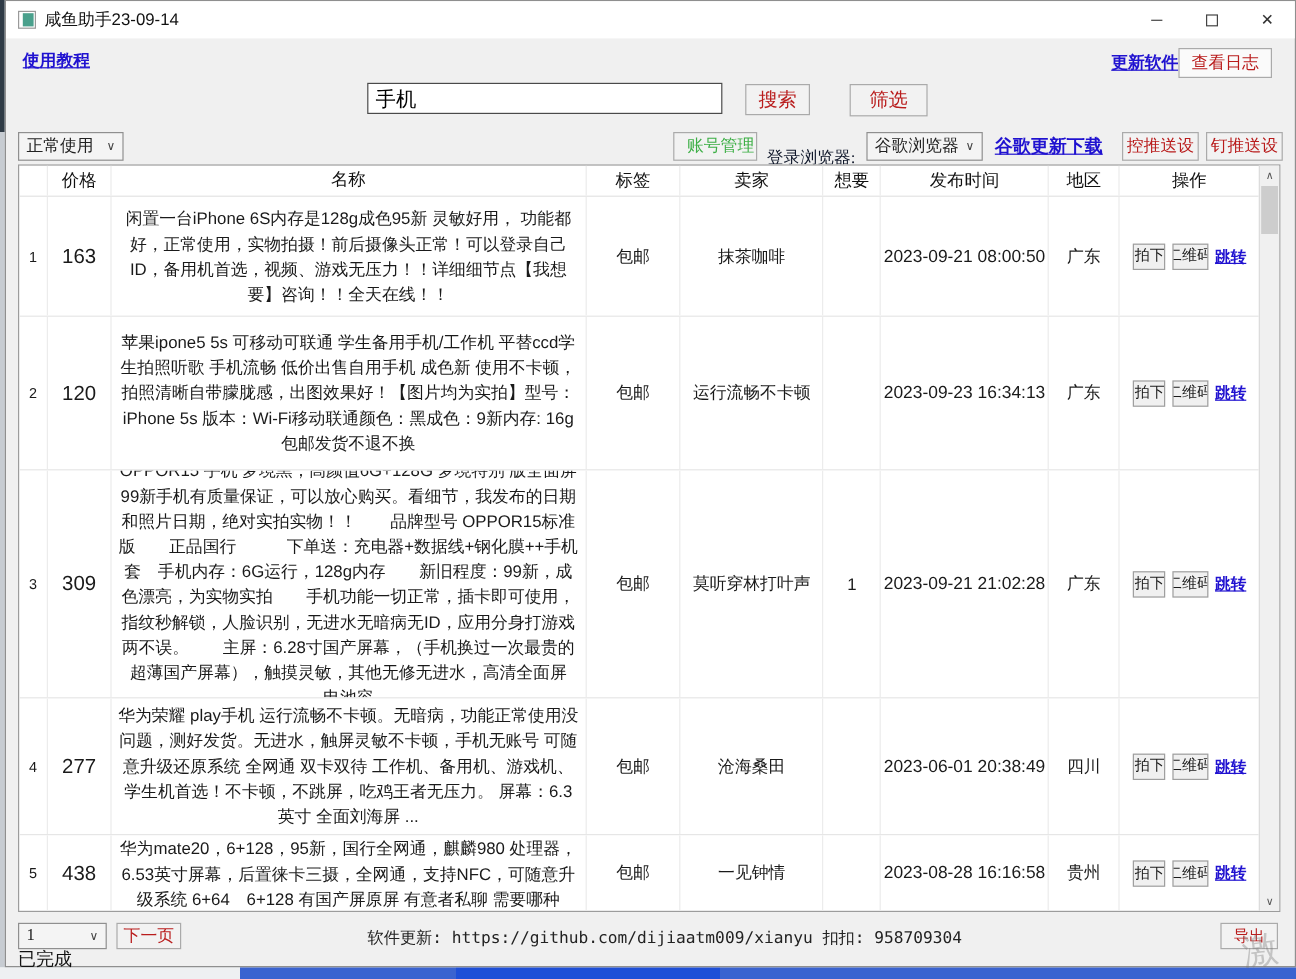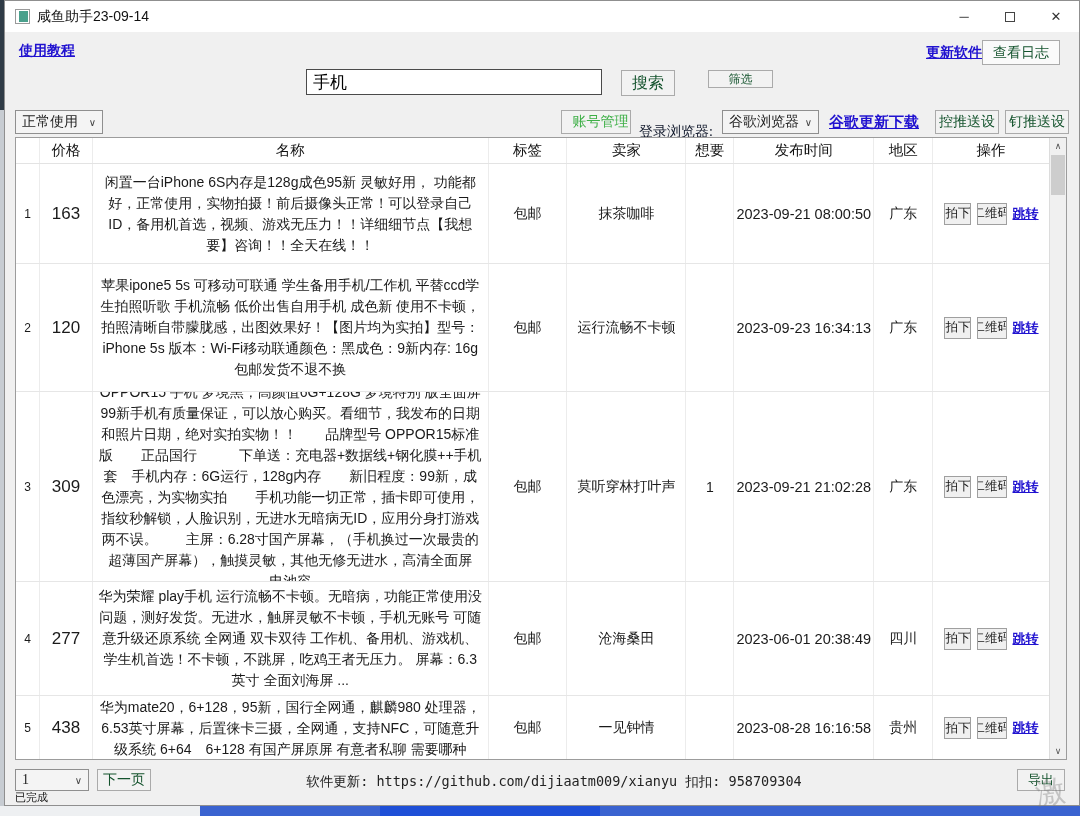--- a/index.html
+++ b/index.html
@@ -24,31 +24,31 @@
   .app-icon::after { content:""; position:absolute; right:1px; top:1px; width:9px; height:11px; background:#4aa08c; }
   .win-title { position:absolute; left:32px; top:7px; font-size:14px; color:#111; }
   .win-btns { position:absolute; right:0; top:0; height:31px; display:flex; }
   .win-btn { width:46px; height:31px; display:flex; align-items:center; justify-content:center;
              color:#333; font-size:13px; }
   .max-glyph { width:10px; height:10px; border:1px solid #444; display:block; }
 
   .link { font-family:"Liberation Serif", serif; color:#2012d0; text-decoration:underline; cursor:pointer; }
 
   .btn { font-family:"Liberation Serif", serif; background:#f2f2f2; border:1px solid #aaaaaa;
-         color:#14532d; display:flex; align-items:center; justify-content:center; cursor:pointer; }
+         color:#b91c1c; display:flex; align-items:center; justify-content:center; cursor:pointer; }
 
   .tutorial-link { position:absolute; left:14px; top:41px; font-size:14px; font-weight:bold; }
   .update-link   { position:absolute; left:921px; top:43px; font-size:14px; font-weight:bold; }
   .log-btn { position:absolute; left:977px; top:39px; width:78px; height:25px; font-size:14px; background:#fafafa; }
 
   .search-input { position:absolute; left:301px; top:68px; width:296px; height:26px;
                   border:1px solid #4a4a4a; background:#fff; font-size:17px; padding:0 6px;
                   font-family:"Liberation Sans", sans-serif; }
   .search-btn { position:absolute; left:616px; top:69px; width:54px; height:26px; font-size:16px; }
-  .filter-btn { position:absolute; left:703px; top:69px; width:65px; height:18px; font-size:12px; }
+  .filter-btn { position:absolute; left:703px; top:69px; width:65px; height:27px; font-size:16px; }
 
   .selectbox { font-family:"Liberation Serif", serif; background:#f4f4f4; border:1px solid #8f8f8f;
                font-size:14px; color:#222; display:flex; align-items:center; cursor:pointer;
                padding:0 6px; justify-content:space-between; }
   .chev { font-size:10px; color:#444; }
 
   .sort-select    { position:absolute; left:10px;  top:109px; width:88px;  height:24px; }
   .account-btn    { position:absolute; left:556px; top:109px; width:70px;  height:24px; font-size:14px; color:#3daf46;padding-left:9px; }
   .browser-label  { position:absolute; left:634px; top:122px; font-family:Liberation Serif, serif; font-size:14px; color:#0f172a; }
   .browser-select { position:absolute; left:717px; top:109px; width:97px;  height:24px; }
@@ -81,21 +81,21 @@
   
   .vscroll { width:17px; background:#f0f0f0; border-left:1px solid #dcdcdc; position:relative; }
   .sb-arrow { position:absolute; left:0; width:16px; height:16px; display:flex; align-items:center;
               justify-content:center; font-size:9px; color:#555; cursor:pointer; }
   .sb-up{ top:0; } .sb-down{ bottom:0; }
   .sb-thumb { position:absolute; left:1px; top:17px; width:14px; height:40px; background:#cdcdcd; cursor:pointer; }
 
   
   .page-select { position:absolute; left:10px; top:768px; width:74px; height:22px; }
   .next-btn    { position:absolute; left:92px; top:768px; width:54px; height:22px; font-size:14px; }
-  .status-text { position:absolute; left:10px; top:789px; font-size:11px; color:#111; }
+  .status-text { position:absolute; left:10px; top:789px; font-size:15px; color:#111; }
   .footer-info { position:absolute; left:0; top:772px; width:100%; text-align:center;
                  font-size:13.5px; color:#222;margin-left:12px; }
   .export-btn  { position:absolute; left:1012px; top:768px; width:48px; height:22px; font-size:13px; }
   .watermark { position:absolute; left:1030px; top:770px; width:44px; height:36px; overflow:hidden;
                font-size:30px; font-family:"Liberation Serif", serif; color:rgba(120,120,120,.38);
                transform:rotate(-8deg); pointer-events:none; }
 </style>
 </head>
 <body>
 

